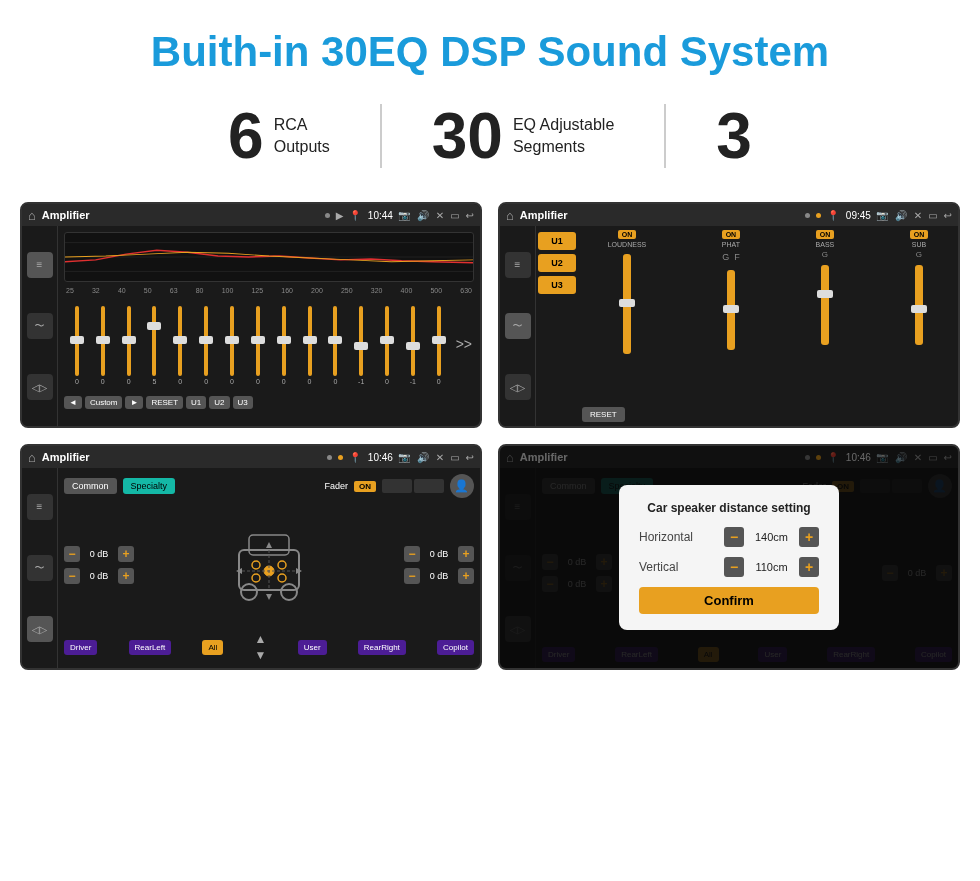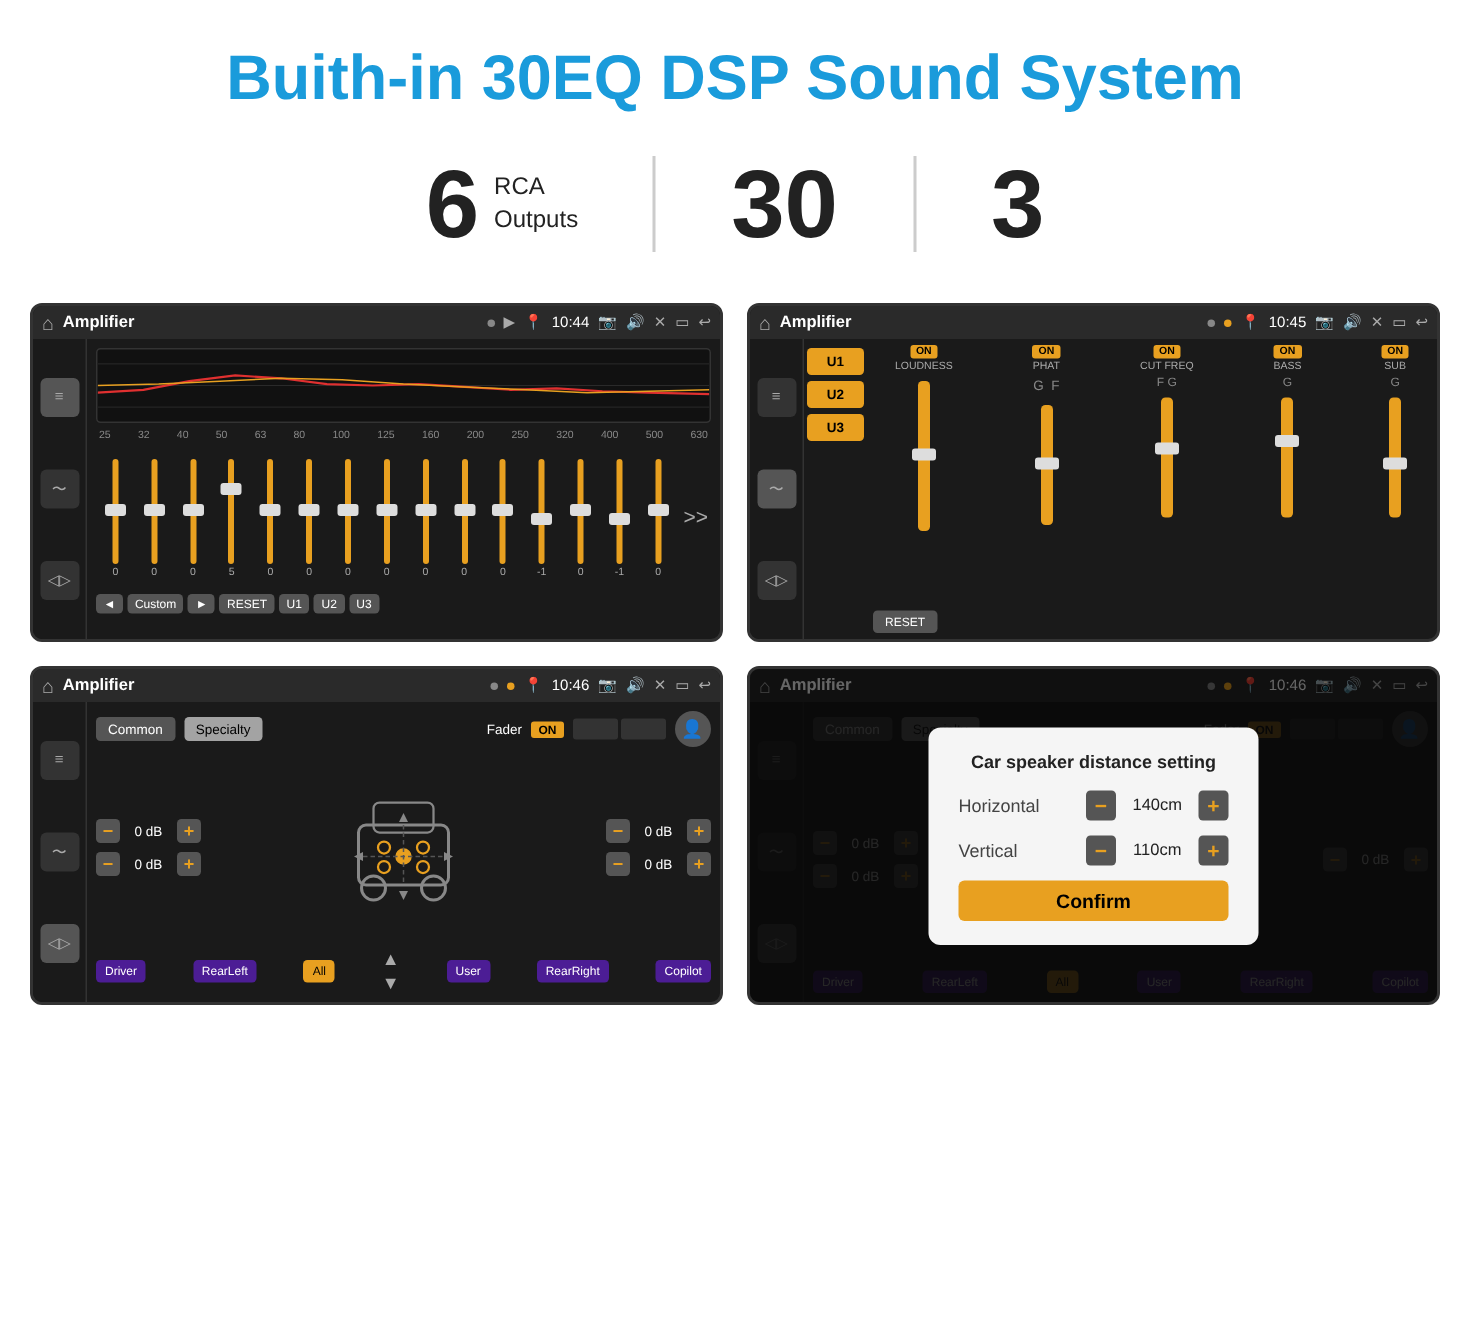--- a/index.html
+++ b/index.html
@@ -250,21 +250,21 @@
       gap: 6px;
       align-items: center;
     }
     .tab-btn {
       background: #555;
       color: #fff;
       font-size: 9px;
       padding: 3px 8px;
       border-radius: 3px;
     }
-    .tab-btn.active { background: #a3a3a3; color: #000; }
+    .tab-btn.active { background: #14b8a6; color: #000; }
     .fader-label {
       color: #fff;
       font-size: 9px;
       margin-left: auto;
     }
     .on-badge {
       background: #e8a020;
       color: #000;
       font-size: 8px;
       font-weight: bold;
@@ -410,20 +410,21 @@
 
 <h1 class="page-title">Buith-in 30EQ DSP Sound System</h1>
 
 <div class="stats-row">
   <div class="stat-item">
     <span class="stat-number">6</span>
     <span class="stat-label">RCA<br>Outputs</span>
   </div>
   <div class="stat-item">
     <span class="stat-number">30</span>
+    <span class="stat-label">EQ Adjustable<br>Segments</span>
   </div>
   <div class="stat-item">
     <span class="stat-number">3</span>
   </div>
 </div>
 
 <div class="screens-grid">
 
   <div class="screen-card">
     <div class="screen-topbar">
@@ -582,21 +583,21 @@
     </div>
   </div>
 
   <div class="screen-card">
     <div class="screen-topbar">
       <span class="topbar-home">⌂</span>
       <span class="topbar-title">Amplifier</span>
       <span class="topbar-dot"></span>
       <span class="topbar-dot orange"></span>
       <span class="topbar-pin">📍</span>
-      <span class="topbar-time">10:45</span>
+      <span class="topbar-time">09:45</span>
       <span class="topbar-icon">📷</span>
       <span class="topbar-icon">🔊</span>
       <span class="topbar-icon">✕</span>
       <span class="topbar-icon">▭</span>
       <span class="topbar-icon">↩</span>
     </div>
     <div class="screen-content">
       <div class="left-sidebar">
         <div class="sidebar-btn">≡</div>
         <div class="sidebar-btn active">〜</div>
@@ -617,28 +618,20 @@
             <div class="ch-slider-v" style="height:100px;">
               <div class="ch-slider-v-thumb" style="top:45px;"></div>
             </div>
           </div>
           <div style="display:flex;flex-direction:column;align-items:center;gap:2px;">
             <div class="ch-on-badge">ON</div>
             <div class="ch-label">PHAT</div>
             <div style="color:#888;font-size:9px;margin:2px 0;">G&nbsp;&nbsp;F</div>
             <div class="ch-slider-v" style="height:80px;">
               <div class="ch-slider-v-thumb" style="top:35px;"></div>
-            </div>
-          </div>
-          <div style="display:flex;flex-direction:column;align-items:center;gap:2px;">
-            <div class="ch-on-badge">ON</div>
-            <div class="ch-label">CUT FREQ</div>
-            <div style="color:#888;font-size:8px;">F&nbsp;G</div>
-            <div class="ch-slider-v" style="height:80px;">
-              <div class="ch-slider-v-thumb" style="top:30px;"></div>
             </div>
           </div>
           <div style="display:flex;flex-direction:column;align-items:center;gap:2px;">
             <div class="ch-on-badge">ON</div>
             <div class="ch-label">BASS</div>
             <div style="color:#888;font-size:8px;">G</div>
             <div class="ch-slider-v" style="height:80px;">
               <div class="ch-slider-v-thumb" style="top:25px;"></div>
             </div>
           </div>

